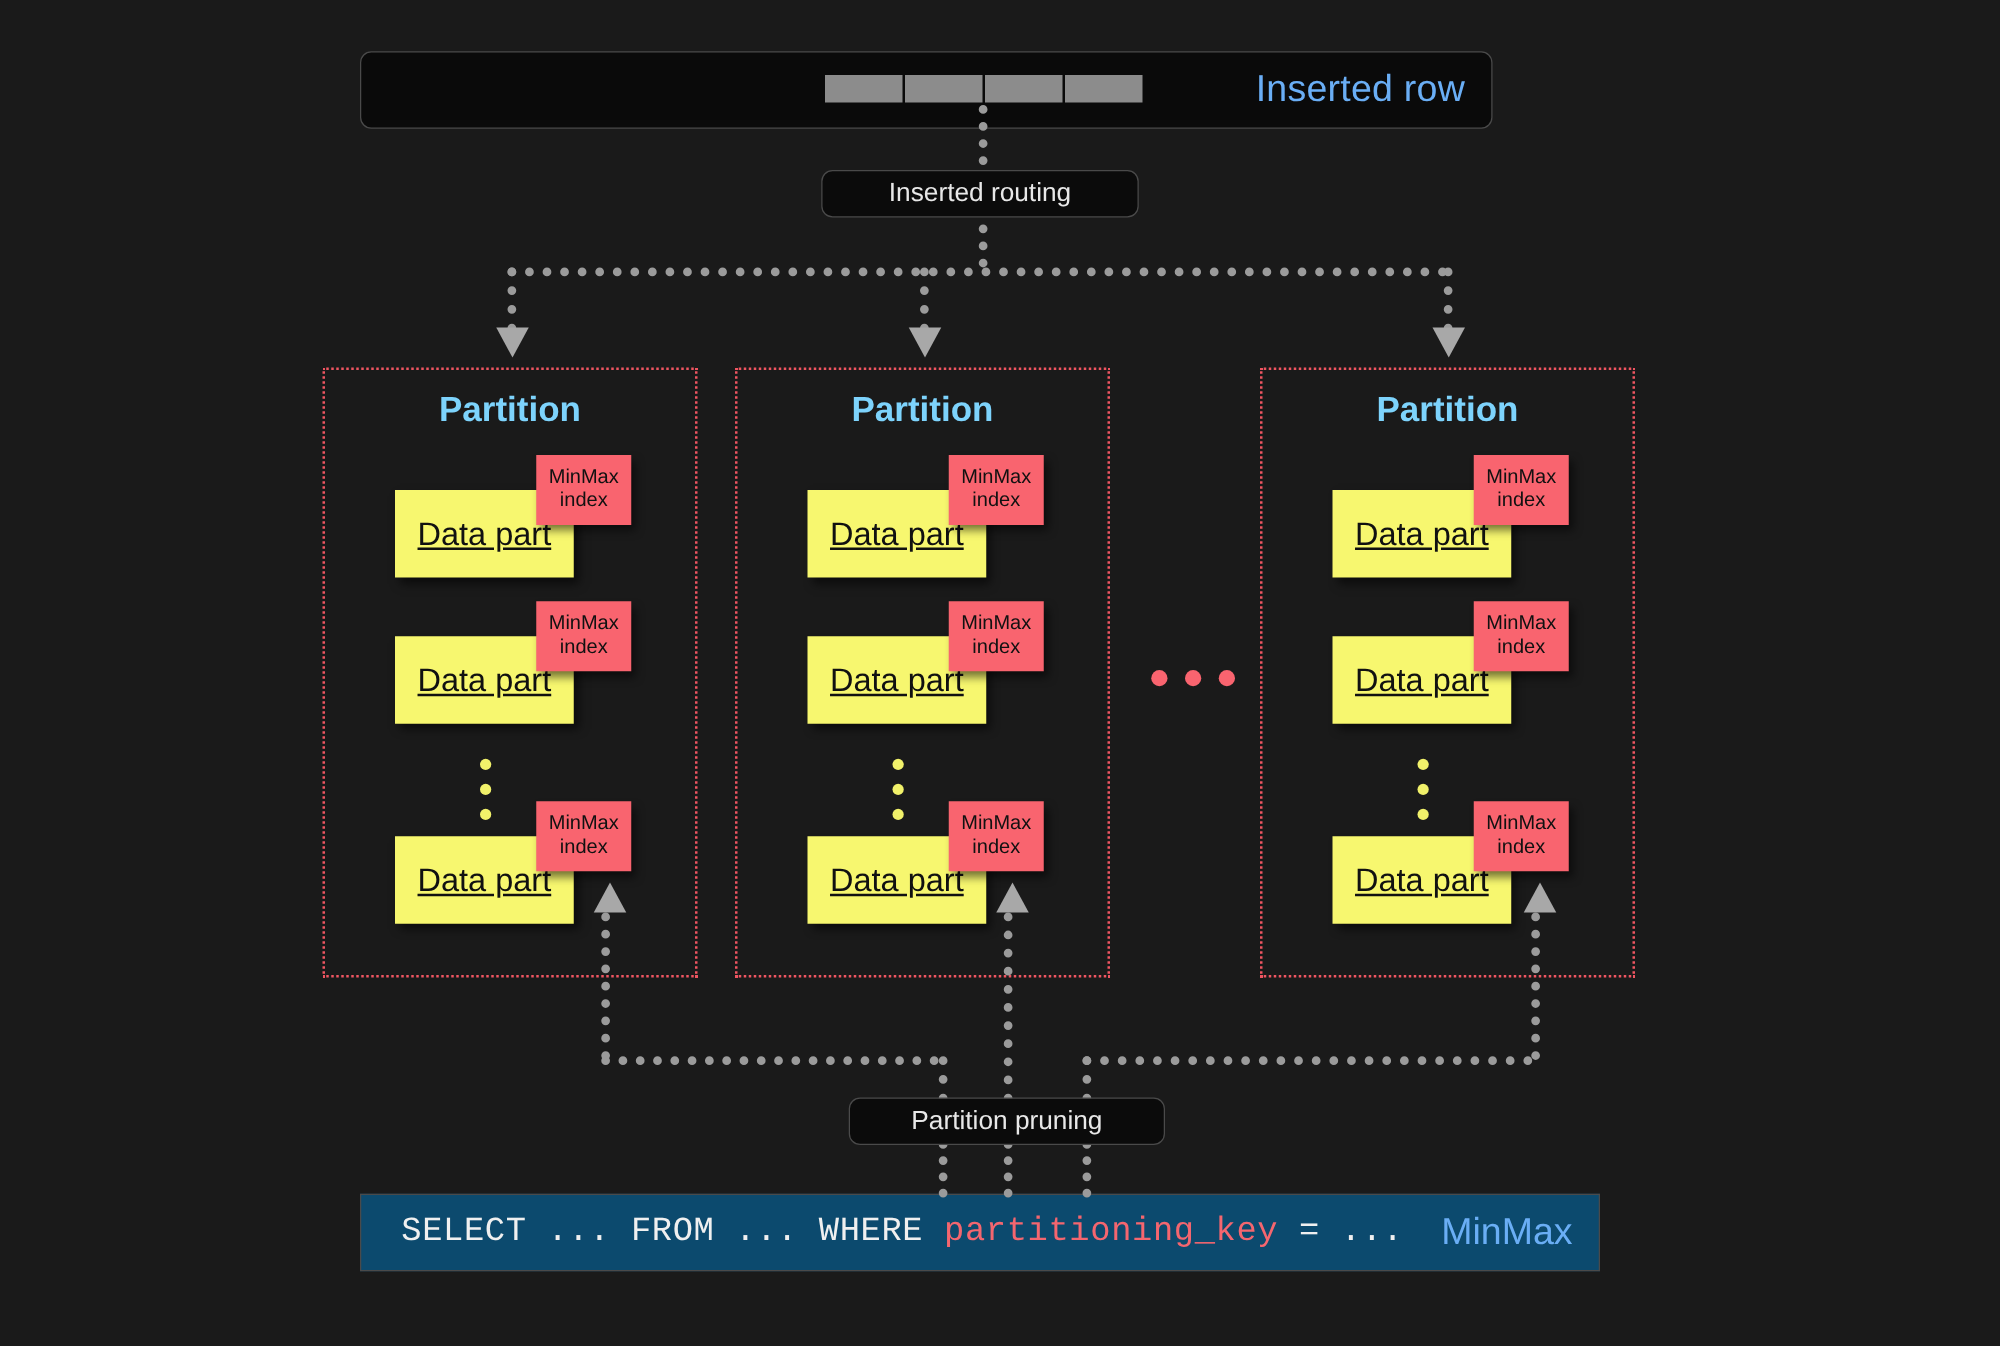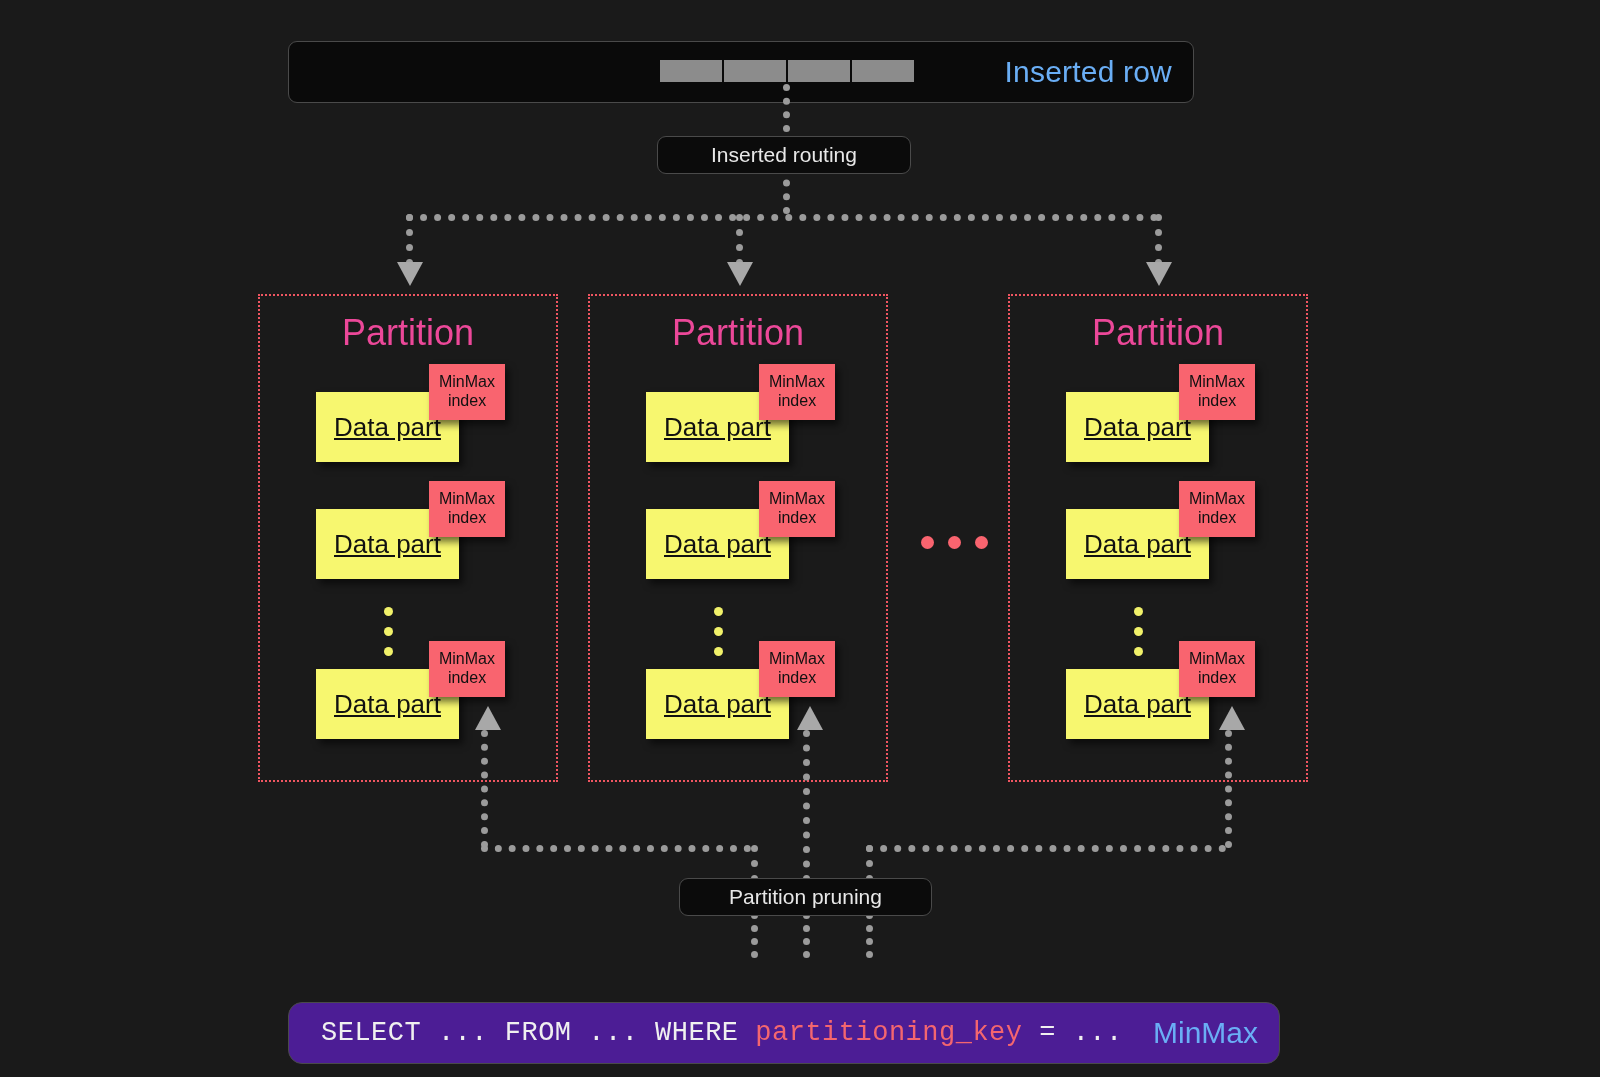--- a/index.html
+++ b/index.html
@@ -97,22 +97,23 @@
   #partition-0 { left: 258px; }
   #partition-1 { left: 588px; }
   #partition-2 { left: 1008px; width: 300px; }
 
   .partition-title {
     position: absolute;
     top: 16px;
     left: 0;
     right: 0;
     text-align: center;
-    color: #ec4899;
-    font-size: 36px;
+    color: #7dd3fc;
+    font-size: 28px;
+    font-weight: bold;
   }
 
   
   .part-group {
     position: absolute;
     width: 200px;
     height: 100px;
   }
   .data-part {
     position: absolute;
@@ -205,26 +206,26 @@
   .arrow.up {
     border-left: 13px solid transparent;
     border-right: 13px solid transparent;
     border-bottom: 24px solid #a8a8a8;
   }
 
   
   .query-bar {
     position: absolute;
     left: 288px;
-    top: 1002px;
+    top: 955px;
     width: 992px;
     height: 62px;
-    background: #4c1d95;
+    background: #0c4a6e;
     border: 1px solid #4a4a4a;
-    border-radius: 14px;
+    border-radius: 0;
     box-sizing: border-box;
   }
   .query-text {
     position: absolute;
     left: 32px;
     top: 50%;
     transform: translateY(-50%);
     font-family: "Liberation Mono", "DejaVu Sans Mono", monospace;
     font-size: 27px;
     color: #f0f0f0;

